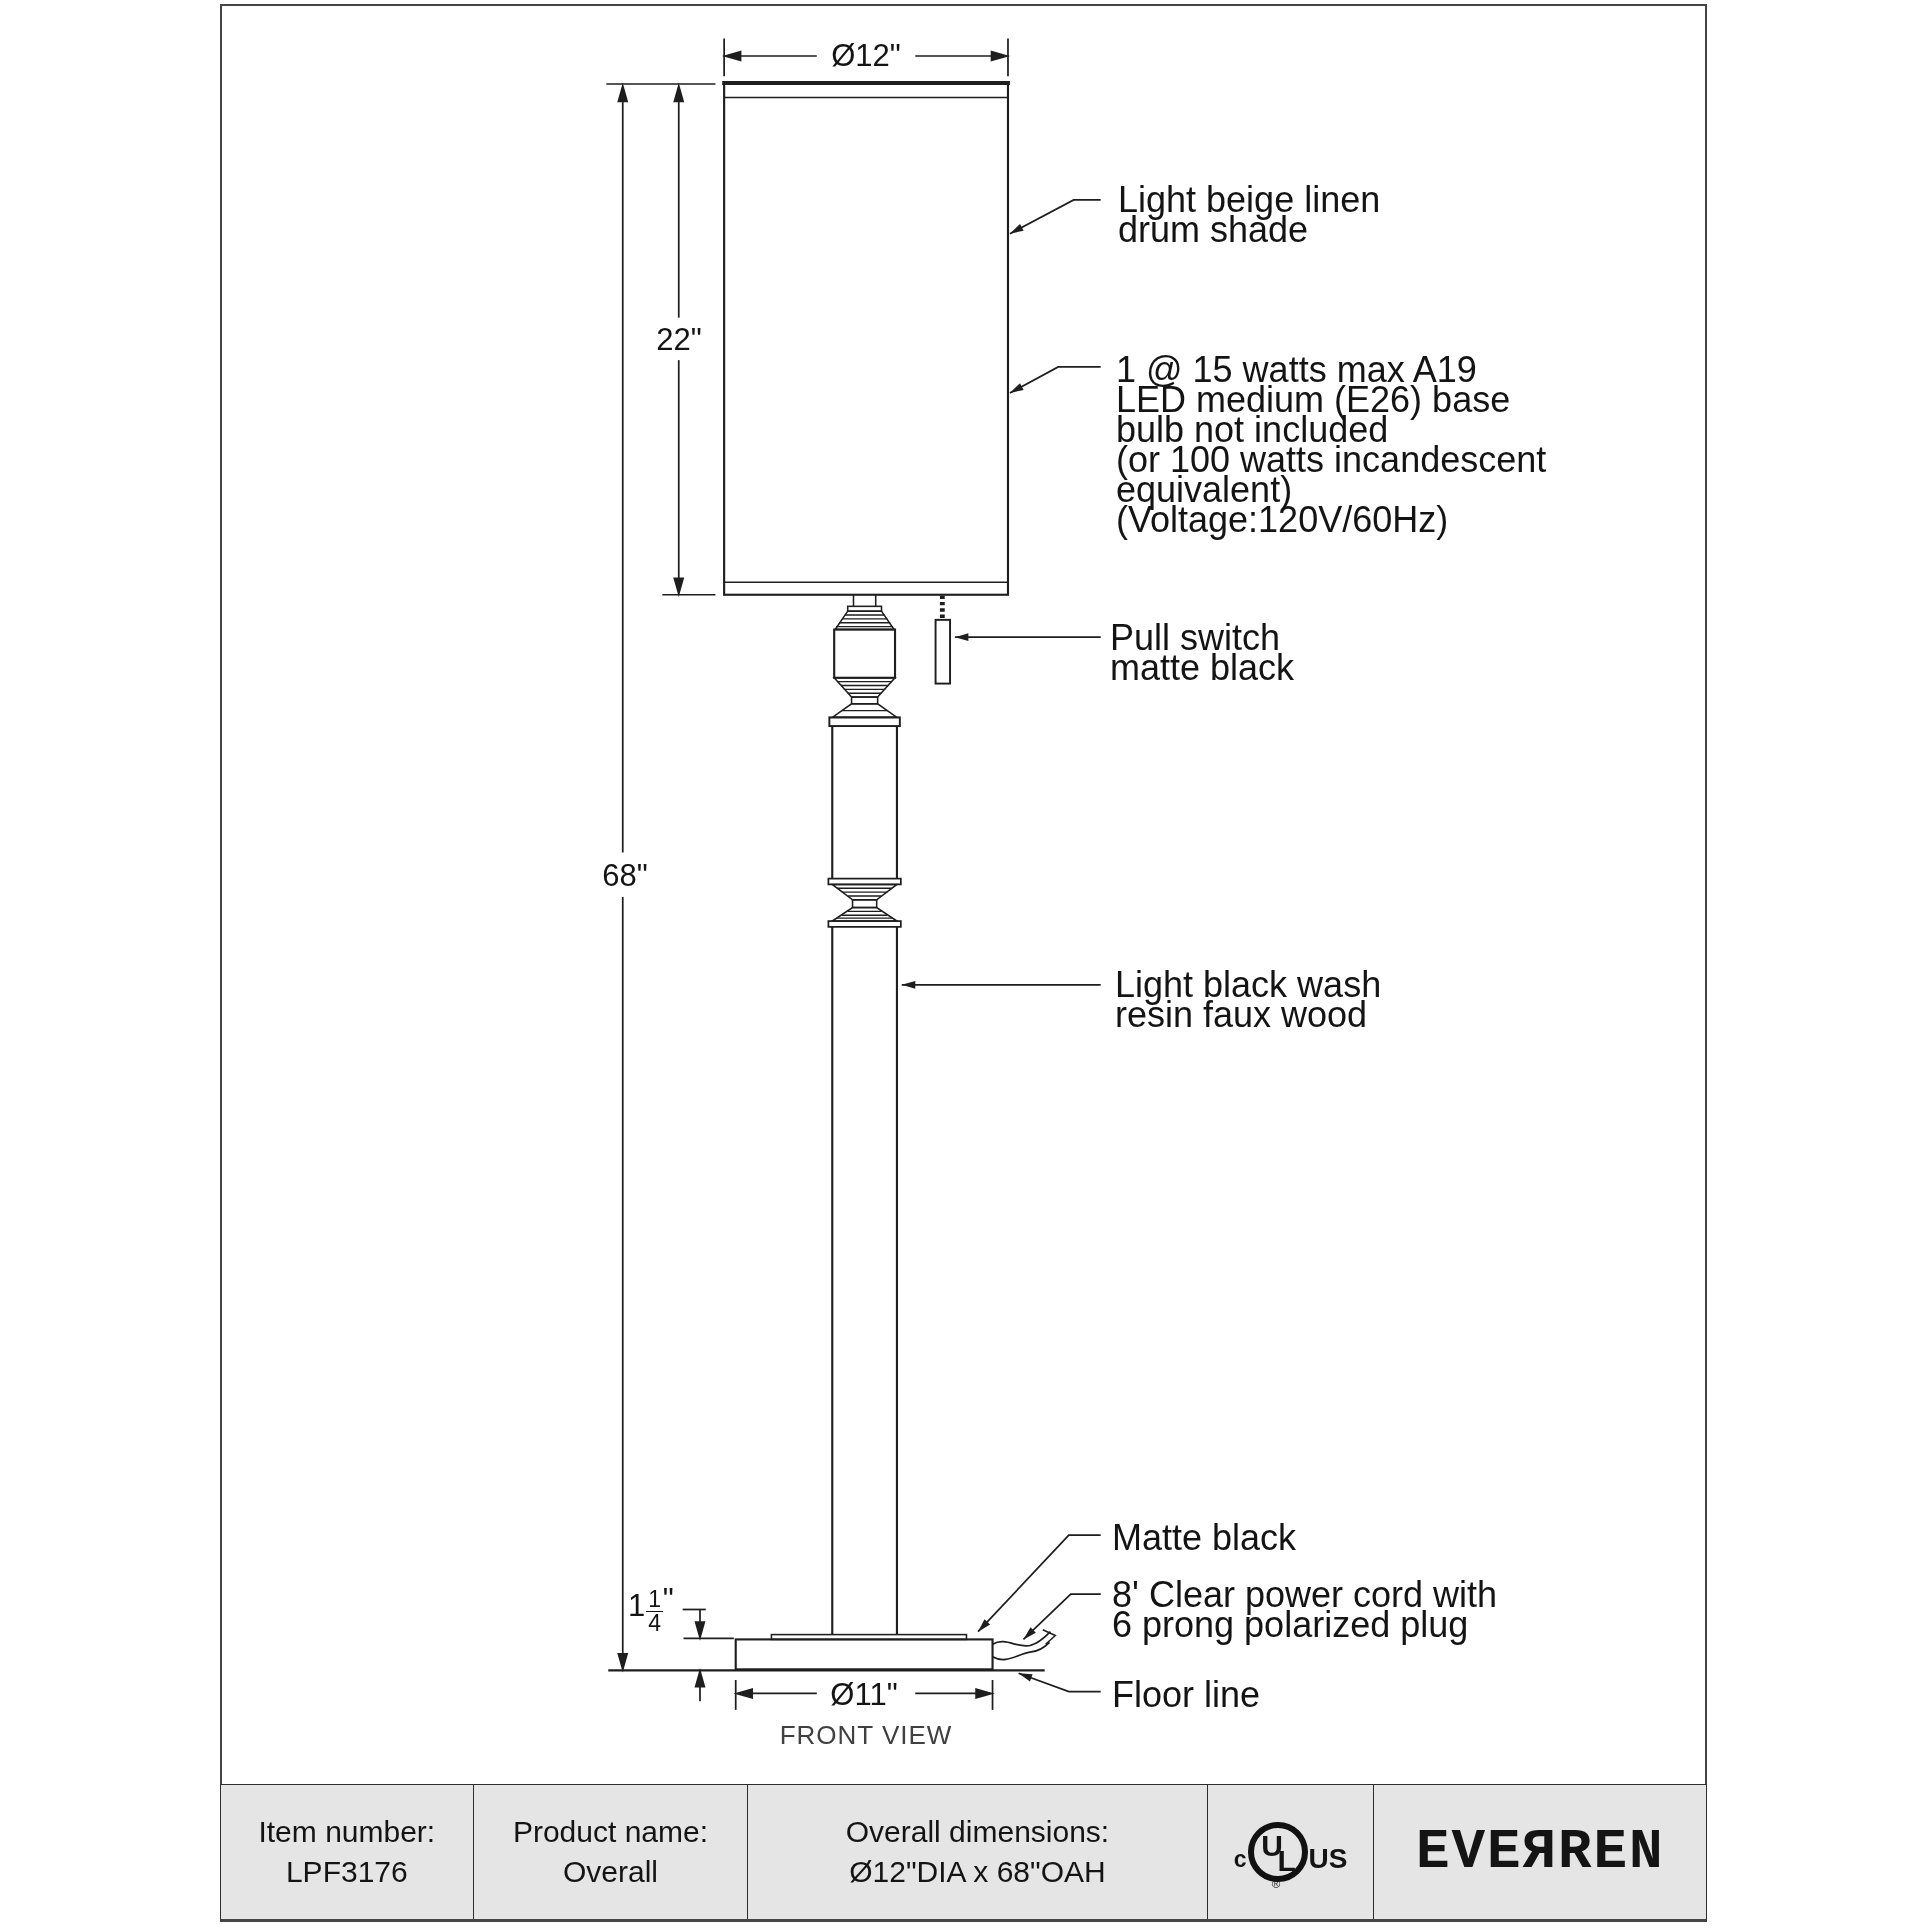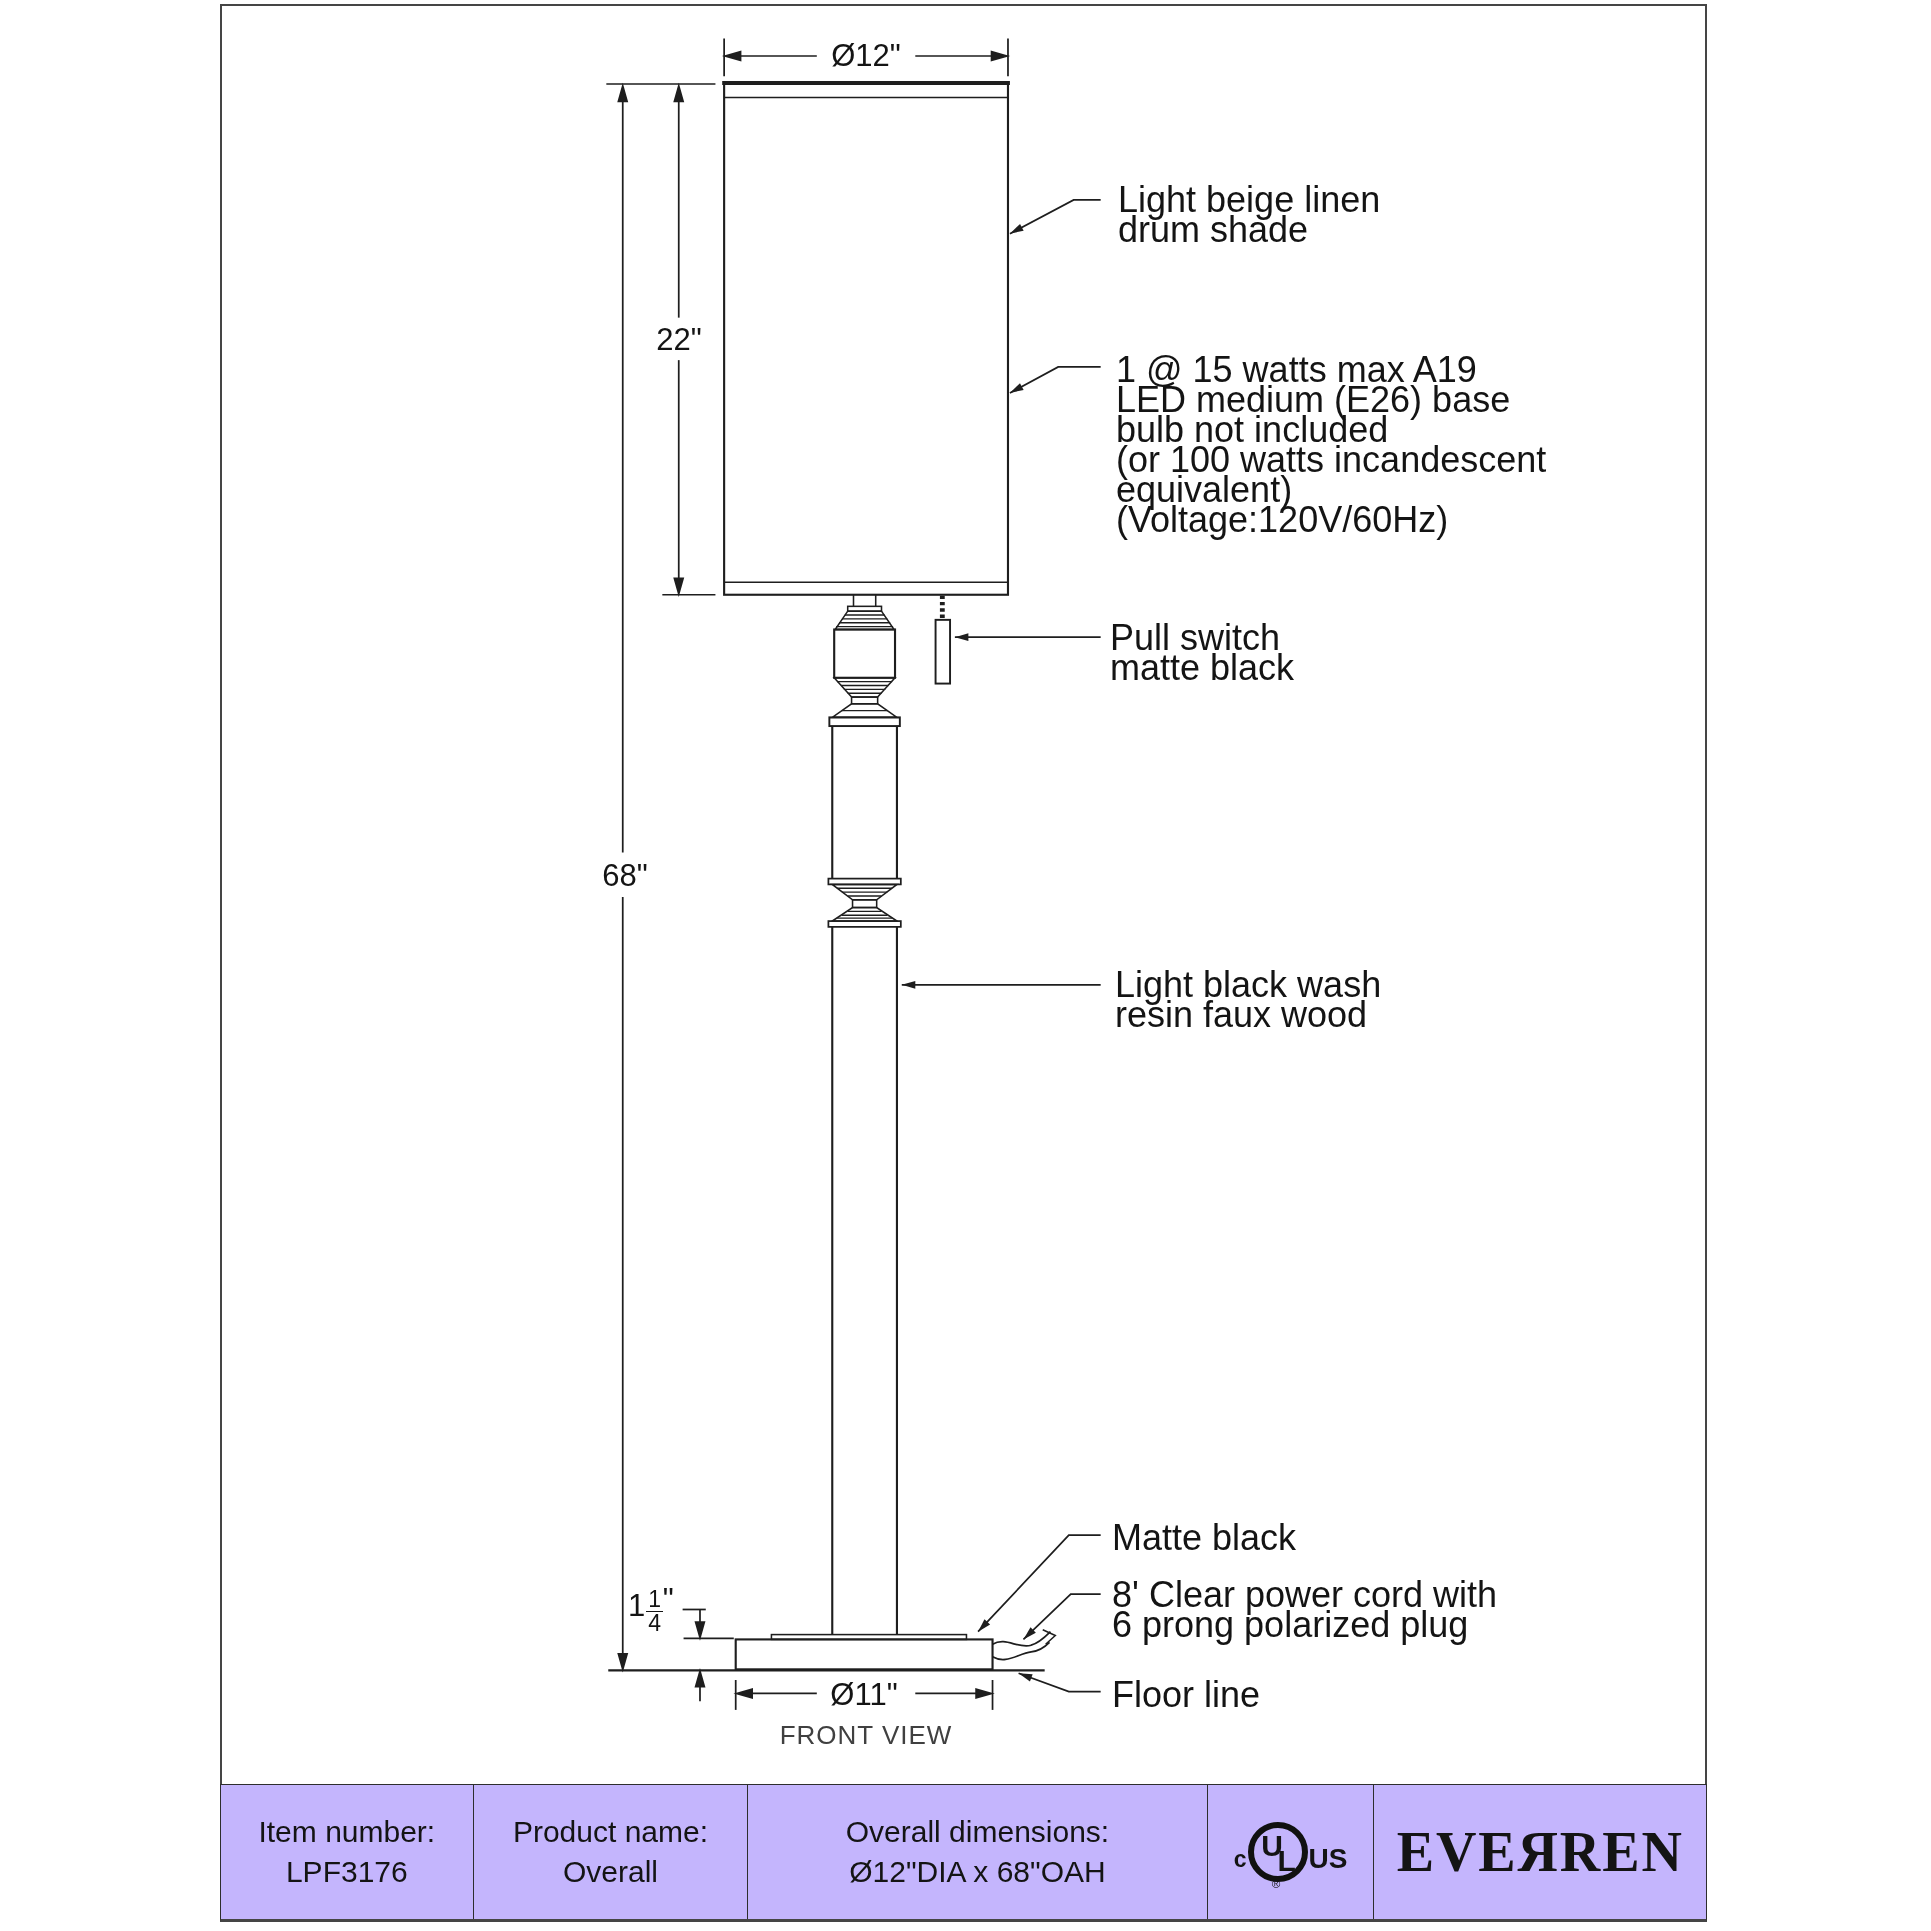--- a/index.html
+++ b/index.html
@@ -8,24 +8,24 @@
   svg.drawing{position:absolute;left:0;top:0;width:1931px;height:1931px;}
   .lbl{position:absolute;font-size:36px;line-height:30px;white-space:nowrap;color:#141414;}
   .dim{position:absolute;font-size:31px;line-height:31px;white-space:nowrap;color:#141414;background:#fff;padding:0 2.9px;transform:translate(-50%,-50%);}
   .viewlbl{position:absolute;font-size:26px;letter-spacing:1px;color:#404040;transform:translateX(-50%);white-space:nowrap;}
   .fracdim{position:absolute;font-size:31px;color:#141414;white-space:nowrap;display:flex;align-items:flex-start;}
   .vfrac{display:inline-flex;flex-direction:column;font-size:23px;line-height:23px;text-align:center;margin-left:1px;}
   .vfrac .num{border-bottom:1.9px solid #141414;padding:0 1.9px;}
   .vfrac .den{padding:0 1.9px;}
   .funit{font-size:31px;line-height:23px;}
   
-  .spec-table{position:absolute;left:220px;top:1784px;width:1487px;height:137px;box-sizing:border-box;border:1.9px solid #2e2e2e;border-bottom:2.9px solid #454545;display:flex;background:#c4b5fd;}
+  .spec-table{position:absolute;left:220px;top:1784px;width:1487px;height:137px;box-sizing:border-box;border:1.9px solid #2e2e2e;border-bottom:2.9px solid #454545;display:flex;background:#e5e5e5;}
   .spec-cell{box-sizing:border-box;border-right:1.9px solid #2e2e2e;display:flex;flex-direction:column;align-items:center;justify-content:center;font-size:30px;line-height:40px;text-align:center;color:#141414;}
   .spec-cell:last-child{border-right:none;}
-  .brand{font-size:56px;font-weight:bold;letter-spacing:1.9px;color:#141414;font-family:Liberation Serif, serif;}
+  .brand{font-size:56px;font-weight:bold;letter-spacing:1.9px;color:#141414;font-family:Liberation Mono, monospace;}
   
   .ul-badge{display:flex;align-items:center;}
   .ul-c{font-weight:bold;font-size:23px;margin-right:1.9px;margin-top:13.5px;}
   .ul-us{font-weight:bold;font-size:28px;margin-left:0;margin-top:13.5px;}
   .ul-circle{position:relative;width:48px;height:48px;border:6.8px solid #111;border-radius:50%;}
   .ul-u{position:absolute;left:6.8px;top:-1.9px;font-weight:bold;font-size:30px;}
   .ul-l{position:absolute;left:23px;top:12.6px;font-weight:bold;font-size:30px;}
   .ul-reg{position:absolute;left:17.4px;top:36px;font-size:11.6px;}
 </style>
 </head>

